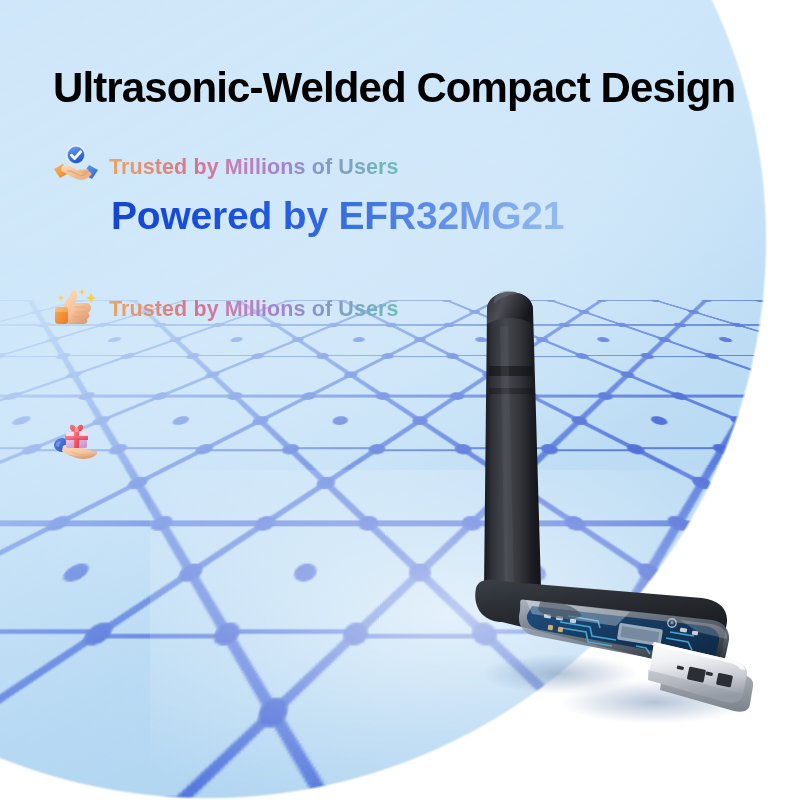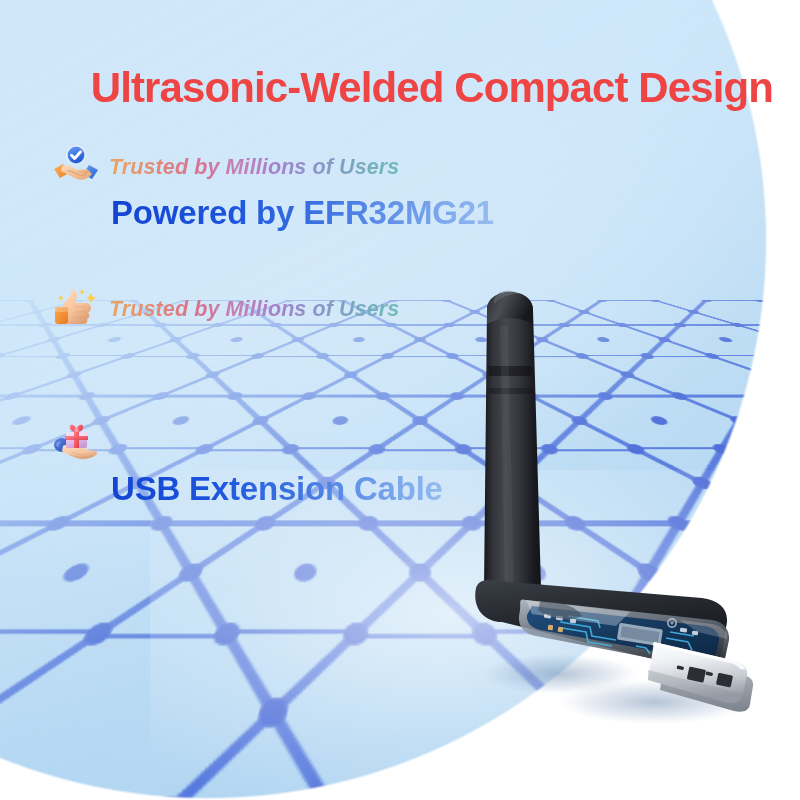--- a/index.html
+++ b/index.html
@@ -44,32 +44,32 @@
        rgba(205,230,249,0) 78%);
     pointer-events:none;}
   .floor-glow{position:absolute;left:150px;top:470px;width:720px;height:360px;
     background:radial-gradient(ellipse at 42% 40%,
        rgba(255,255,255,.62) 0%, rgba(255,255,255,.22) 42%, rgba(255,255,255,0) 72%);
     pointer-events:none;}
 
   
   .title{position:absolute;left:53px;top:64px;width:720px;
     font-size:42px;font-weight:bold;letter-spacing:-.9px;
-    color:#ef4444;white-space:nowrap;text-align:right;}
+    color:#000000;white-space:nowrap;}
 
   .feature{position:absolute;left:53px;}
   .f1{top:146px;} .f2{top:288px;} .f3{top:422px;}
 
-  .f-row{display:flex;align-items:center;gap:10px;height:42px;font-style:italic;}
+  .f-row{display:flex;align-items:center;gap:10px;height:42px;}
   .f-icon{width:46px;height:44px;position:relative;flex:0 0 46px;}
   .f-sub{font-size:21.5px;font-weight:600;letter-spacing:.1px;white-space:nowrap;
     background:linear-gradient(90deg,#eda65e 0%,#e08a77 16%,#d9718f 30%,
       #c281b8 45%,#a97fcb 57%,#8d92c8 70%,#7ba6bf 84%,#6fbcb6 100%);
     -webkit-background-clip:text;background-clip:text;color:transparent;}
-  .f-head{margin-top:6px;margin-left:58px;font-size:33px;font-weight:bold;
+  .f-head{margin-top:6px;margin-left:58px;font-size:39px;font-weight:bold;
     letter-spacing:-.2px;white-space:nowrap;
     background:linear-gradient(92deg,#1345d2 0%,#1c53dd 30%,#3f74e2 56%,
       #6c9ae9 78%,#96bdf0 100%);
     -webkit-background-clip:text;background-clip:text;color:transparent;}
 
   
   .ic{position:absolute;inset:0;}
 
   
   .device{position:absolute;left:440px;top:270px;width:330px;height:470px;}
@@ -351,16 +351,15 @@
           <rect x="13" y="11" width="21" height="16" rx="1.6" fill="url(#gfBox)"></rect>
           <rect x="13" y="11" width="21" height="4.6" rx="1.4" fill="#f3e2f6" opacity=".8"></rect>
           <rect x="21" y="11" width="5" height="16" fill="url(#gfRib)"></rect>
           <rect x="12" y="15" width="23" height="4" fill="url(#gfRib)" opacity=".92"></rect>
           <path d="M23.5 11 C19 11, 16 8, 17 5 C18 2.5, 22 3.5, 23.5 8
                    C25 3.5, 29 2.5, 30 5 C31 8, 28 11, 23.5 11 Z" fill="url(#gfRib)"></path>
           <circle cx="23.5" cy="9" r="2.2" fill="#ff9aa2"></circle>
         </svg>
       </div>
     </div>
-    <div class="f-head">USB Extension Cable</div>
   </div>
 
 </div>
 
 </body></html>

